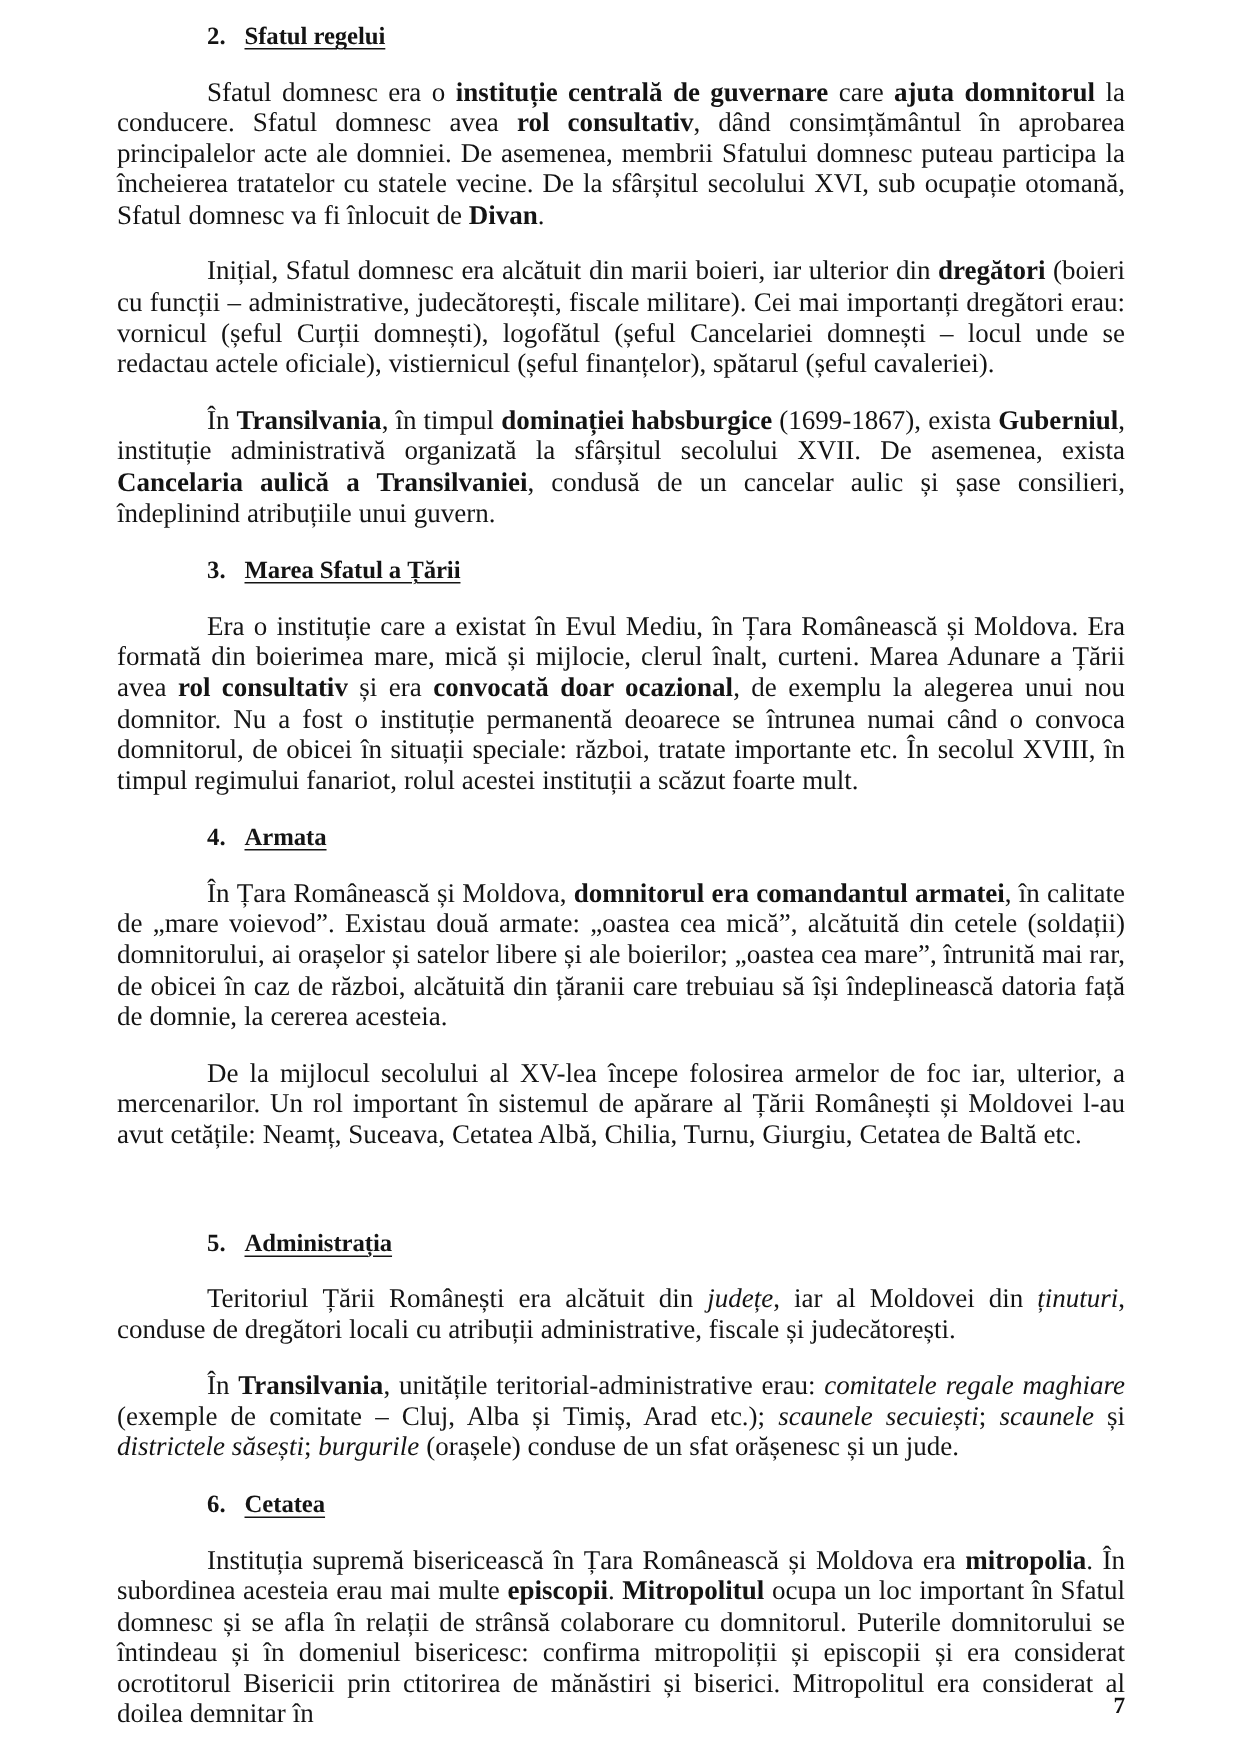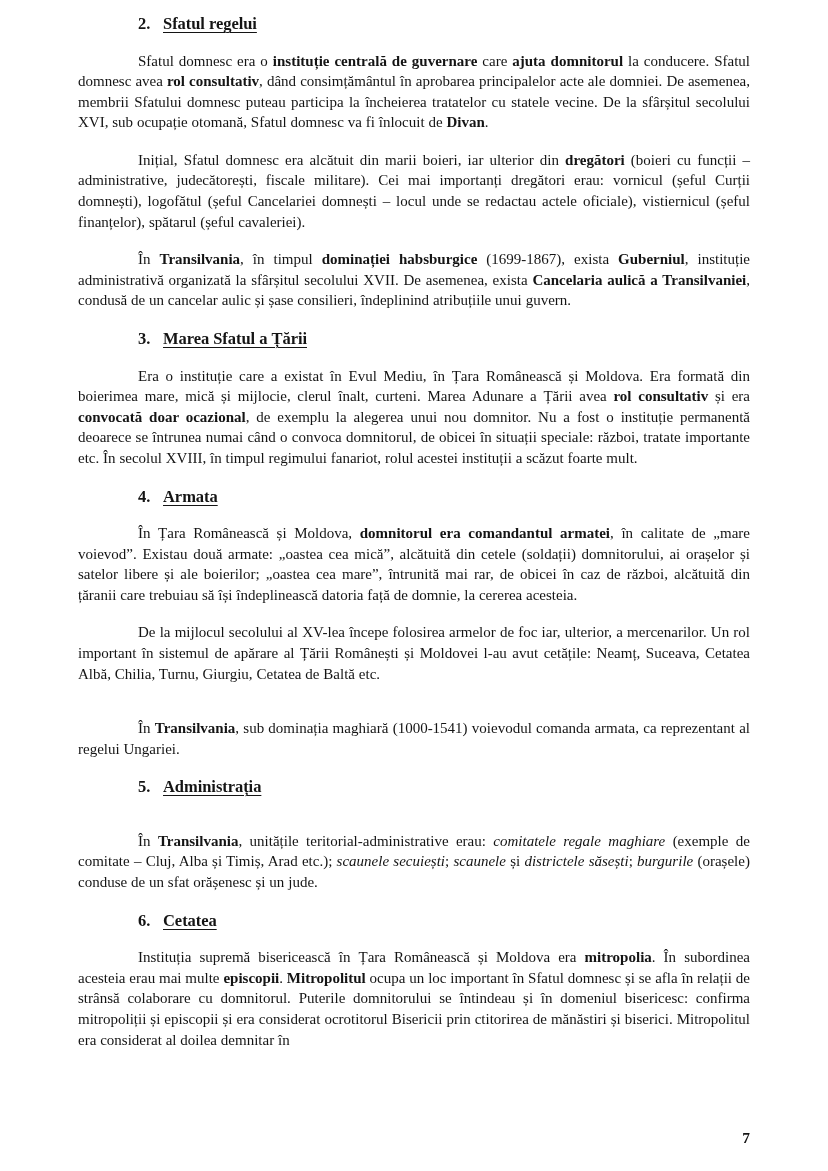--- a/index.html
+++ b/index.html
@@ -43,21 +43,21 @@
     flex: none;
     letter-spacing: 0.1px;
   }
   h2.section-heading .sec-title {
     text-decoration: underline;
     text-underline-offset: 2.5px;
     text-decoration-thickness: 1.2px;
     letter-spacing: -0.05px;
   }
   p.para {
-    font-size: 15px;
+    font-size: 18px;
     line-height: 20.6px;
     margin: 0;
     padding: 0;
     text-align: justify;
     text-indent: 60px;
     word-spacing: 0.1px;
     hyphens: none;
   }
   p.para b, h2 b { font-weight: bold; }
   p.para i { font-style: italic; }
@@ -103,27 +103,27 @@
       <h2 class="section-heading">
         <span class="sec-num">4.</span>
         <span class="sec-title">Armata</span>
       </h2>
       <div class="gap-after-heading"></div>
       <p class="para"><span>În Țara Românească și Moldova, </span><b>domnitorul era comandantul armatei</b><span>, în calitate de „mare voievod”. Existau două armate: „oastea cea mică”, alcătuită din cetele (soldații) domnitorului, ai orașelor și satelor libere și ale boierilor; „oastea cea mare”, întrunită mai rar, de obicei în caz de război, alcătuită din țăranii care trebuiau să își îndeplinească datoria față de domnie, la cererea acesteia.</span></p>
       <div class="gap-between-paras"></div>
       <p class="para"><span>De la mijlocul secolului al XV-lea începe folosirea armelor de foc iar, ulterior, a mercenarilor. Un rol important în sistemul de apărare al Țării Românești și Moldovei l-au avut cetățile: Neamț, Suceava, Cetatea Albă, Chilia, Turnu, Giurgiu, Cetatea de Baltă etc.</span></p>
       <div class="gap-between-paras"></div>
       <div class="gap-between-paras"></div>
-      <p class="para"><span>În </span><b>Transilvania</b><span>, sub dominația maghiară (1000-1541) voievodul comanda armata, ca reprezentant al regelui Ungariei.</span></p>
       <div class="gap-before-heading"></div>
       <h2 class="section-heading">
         <span class="sec-num">5.</span>
         <span class="sec-title">Administrația</span>
       </h2>
       <div class="gap-after-heading"></div>
+      <p class="para"><span>Teritoriul Țării Românești era alcătuit din </span><i>județe</i><span>, iar al Moldovei din </span><i>ținuturi</i><span>, conduse de dregători locali cu atribuții administrative, fiscale și judecătorești.</span></p>
       <div class="gap-between-paras"></div>
       <p class="para"><span>În </span><b>Transilvania</b><span>, unitățile teritorial-administrative erau: </span><i>comitatele regale maghiare</i><span> (exemple de comitate – Cluj, Alba și Timiș, Arad etc.); </span><i>scaunele secuiești</i><span>; </span><i>scaunele</i><span> și </span><i>districtele săsești</i><span>; </span><i>burgurile</i><span> (orașele) conduse de un sfat orășenesc și un jude.</span></p>
       <div class="gap-before-heading"></div>
       <h2 class="section-heading">
         <span class="sec-num">6.</span>
         <span class="sec-title">Cetatea</span>
       </h2>
       <div class="gap-after-heading"></div>
       <p class="para"><span>Instituția supremă bisericească în Țara Românească și Moldova era </span><b>mitropolia</b><span>. În subordinea acesteia erau mai multe </span><b>episcopii</b><span>. </span><b>Mitropolitul</b><span> ocupa un loc important în Sfatul domnesc și se afla în relații de strânsă colaborare cu domnitorul. Puterile domnitorului se întindeau și în domeniul bisericesc: confirma mitropoliții și episcopii și era considerat ocrotitorul Bisericii prin ctitorirea de mănăstiri și biserici. Mitropolitul era considerat al doilea demnitar în</span></p>
     </div>

